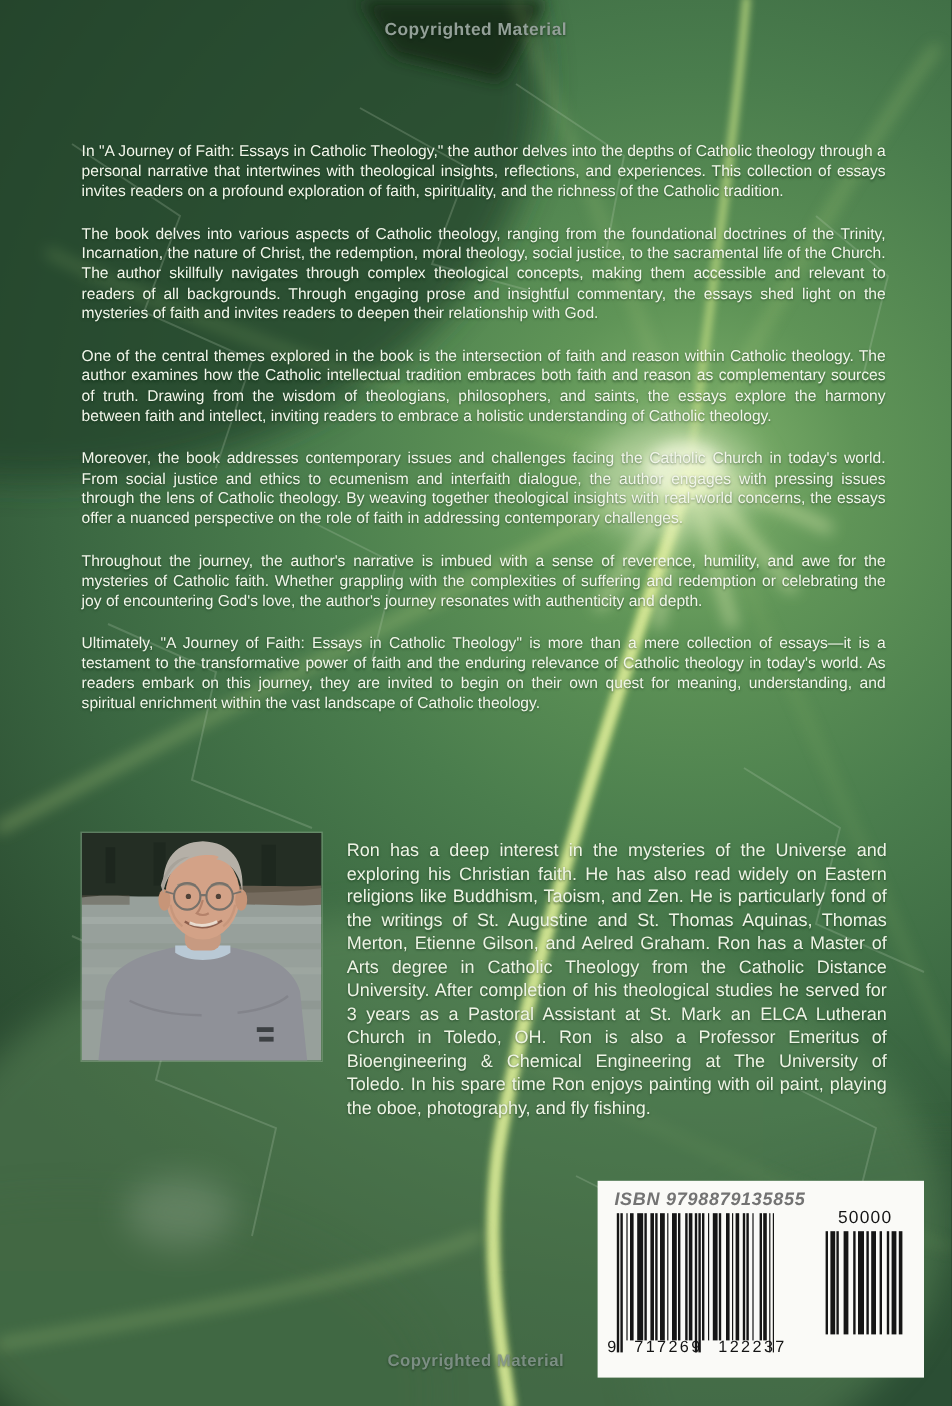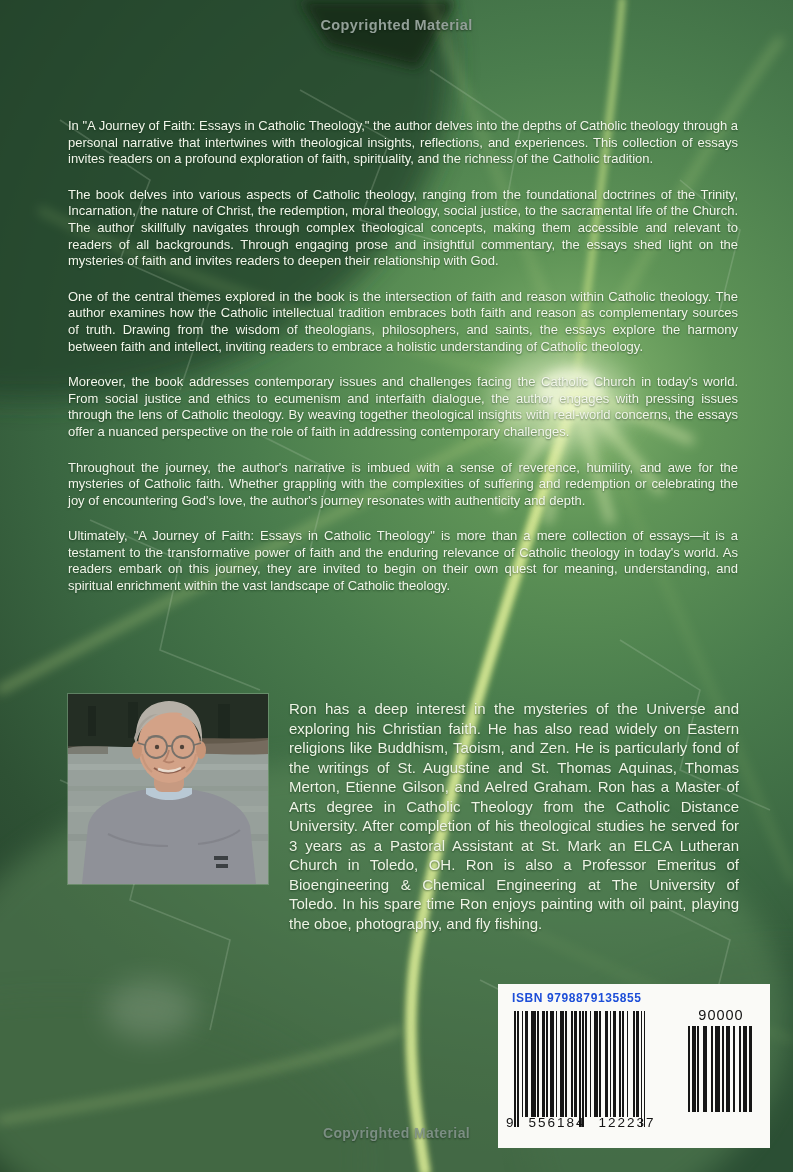--- a/index.html
+++ b/index.html
@@ -50,21 +50,21 @@
     text-align:justify;
     text-shadow:0 1px 2px rgba(8,38,14,.55);
   }
 
   .barcode-box{
     position:absolute;left:498px;top:984px;width:272px;height:164px;
     background:#fafaf7;
   }
   .isbn{
     position:absolute;top:7px;left:14px;
-    font-size:12px;color:#1d4ed8;letter-spacing:.6px;font-weight:bold;
+    font-size:15px;color:#737373;letter-spacing:.6px;font-weight:bold;font-style:italic;
   }
   .price{
     position:absolute;left:188px;top:23px;width:70px;text-align:center;
     font-size:14.5px;color:#141414;letter-spacing:1px;
   }
   .bars-main{
     position:absolute;left:16px;top:27px;height:116px;
     display:flex;align-items:flex-start;
   }
   .bars-addon{
@@ -225,21 +225,21 @@
 
       <path d="M74,60 Q76,72 84,78" stroke="#c08f74" stroke-width="2" fill="none" opacity="0.6"></path>
       <path d="M128,60 Q126,72 118,78" stroke="#c08f74" stroke-width="2" fill="none" opacity="0.6"></path>
     </svg>
   </div>
 
   <div class="bio">Ron has a deep interest in the mysteries of the Universe and exploring his Christian faith. He has also read widely on Eastern religions like Buddhism, Taoism, and Zen. He is particularly fond of the writings of St. Augustine and St. Thomas Aquinas, Thomas Merton, Etienne Gilson, and Aelred Graham. Ron has a Master of Arts degree in Catholic Theology from the Catholic Distance University. After completion of his theological studies he served for 3 years as a Pastoral Assistant at St. Mark an ELCA Lutheran Church in Toledo, OH. Ron is also a Professor Emeritus of Bioengineering &amp; Chemical Engineering at The University of Toledo. In his spare time Ron enjoys painting with oil paint, playing the oboe, photography, and fly fishing.</div>
 
   <div class="barcode-box">
     <div class="isbn">ISBN 9798879135855</div>
-    <div class="price">90000</div>
+    <div class="price">50000</div>
     <div class="bars-main" id="barsMain">
         <div class="bar" style="width: 1.55px; height: 116px;"></div>
         <div class="gap" style="width: 1.55px; height: 1px;"></div>
         <div class="bar" style="width: 1.55px; height: 116px;"></div>
         <div class="gap" style="width: 3.1px; height: 1px;"></div>
         <div class="bar" style="width: 1.55px; height: 106px;"></div>
         <div class="gap" style="width: 1.55px; height: 1px;"></div>
         <div class="bar" style="width: 3.1px; height: 106px;"></div>
         <div class="gap" style="width: 3.1px; height: 1px;"></div>
         <div class="bar" style="width: 4.65px; height: 106px;"></div>
@@ -315,20 +315,20 @@
         <div class="bar" style="width: 1.9px; height: 86px;"></div>
         <div class="gap" style="width: 3.8px; height: 1px;"></div>
         <div class="bar" style="width: 1.9px; height: 86px;"></div>
         <div class="gap" style="width: 1.9px; height: 1px;"></div>
         <div class="bar" style="width: 3.8px; height: 86px;"></div>
         <div class="gap" style="width: 1.9px; height: 1px;"></div>
         <div class="bar" style="width: 3.8px; height: 86px;"></div>
       </div>
     <div class="digits">
       <span>9</span>
-      <span>556184</span>
+      <span>717269</span>
       <span>122237</span>
     </div>
   </div>
 
   <div class="copy-note copy-bottom">Copyrighted Material</div>
 
 </div>
 
 </body></html>

